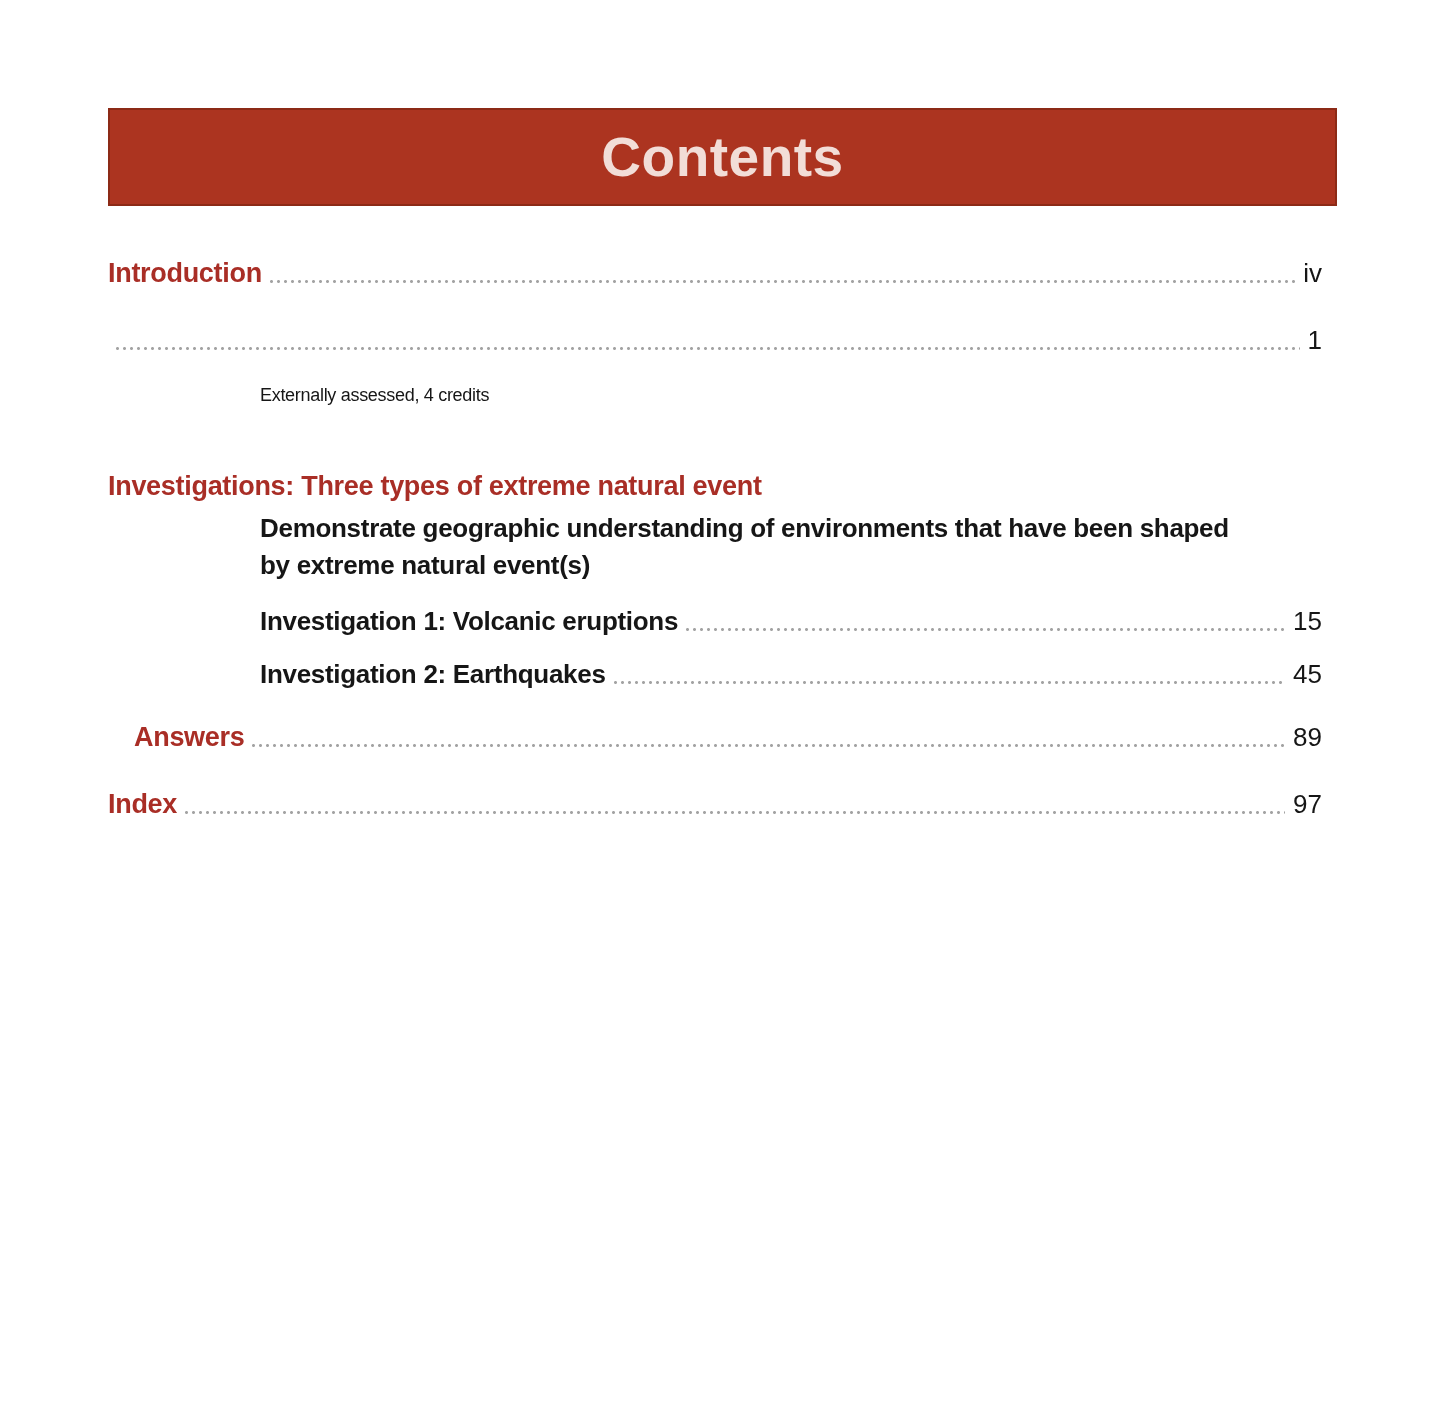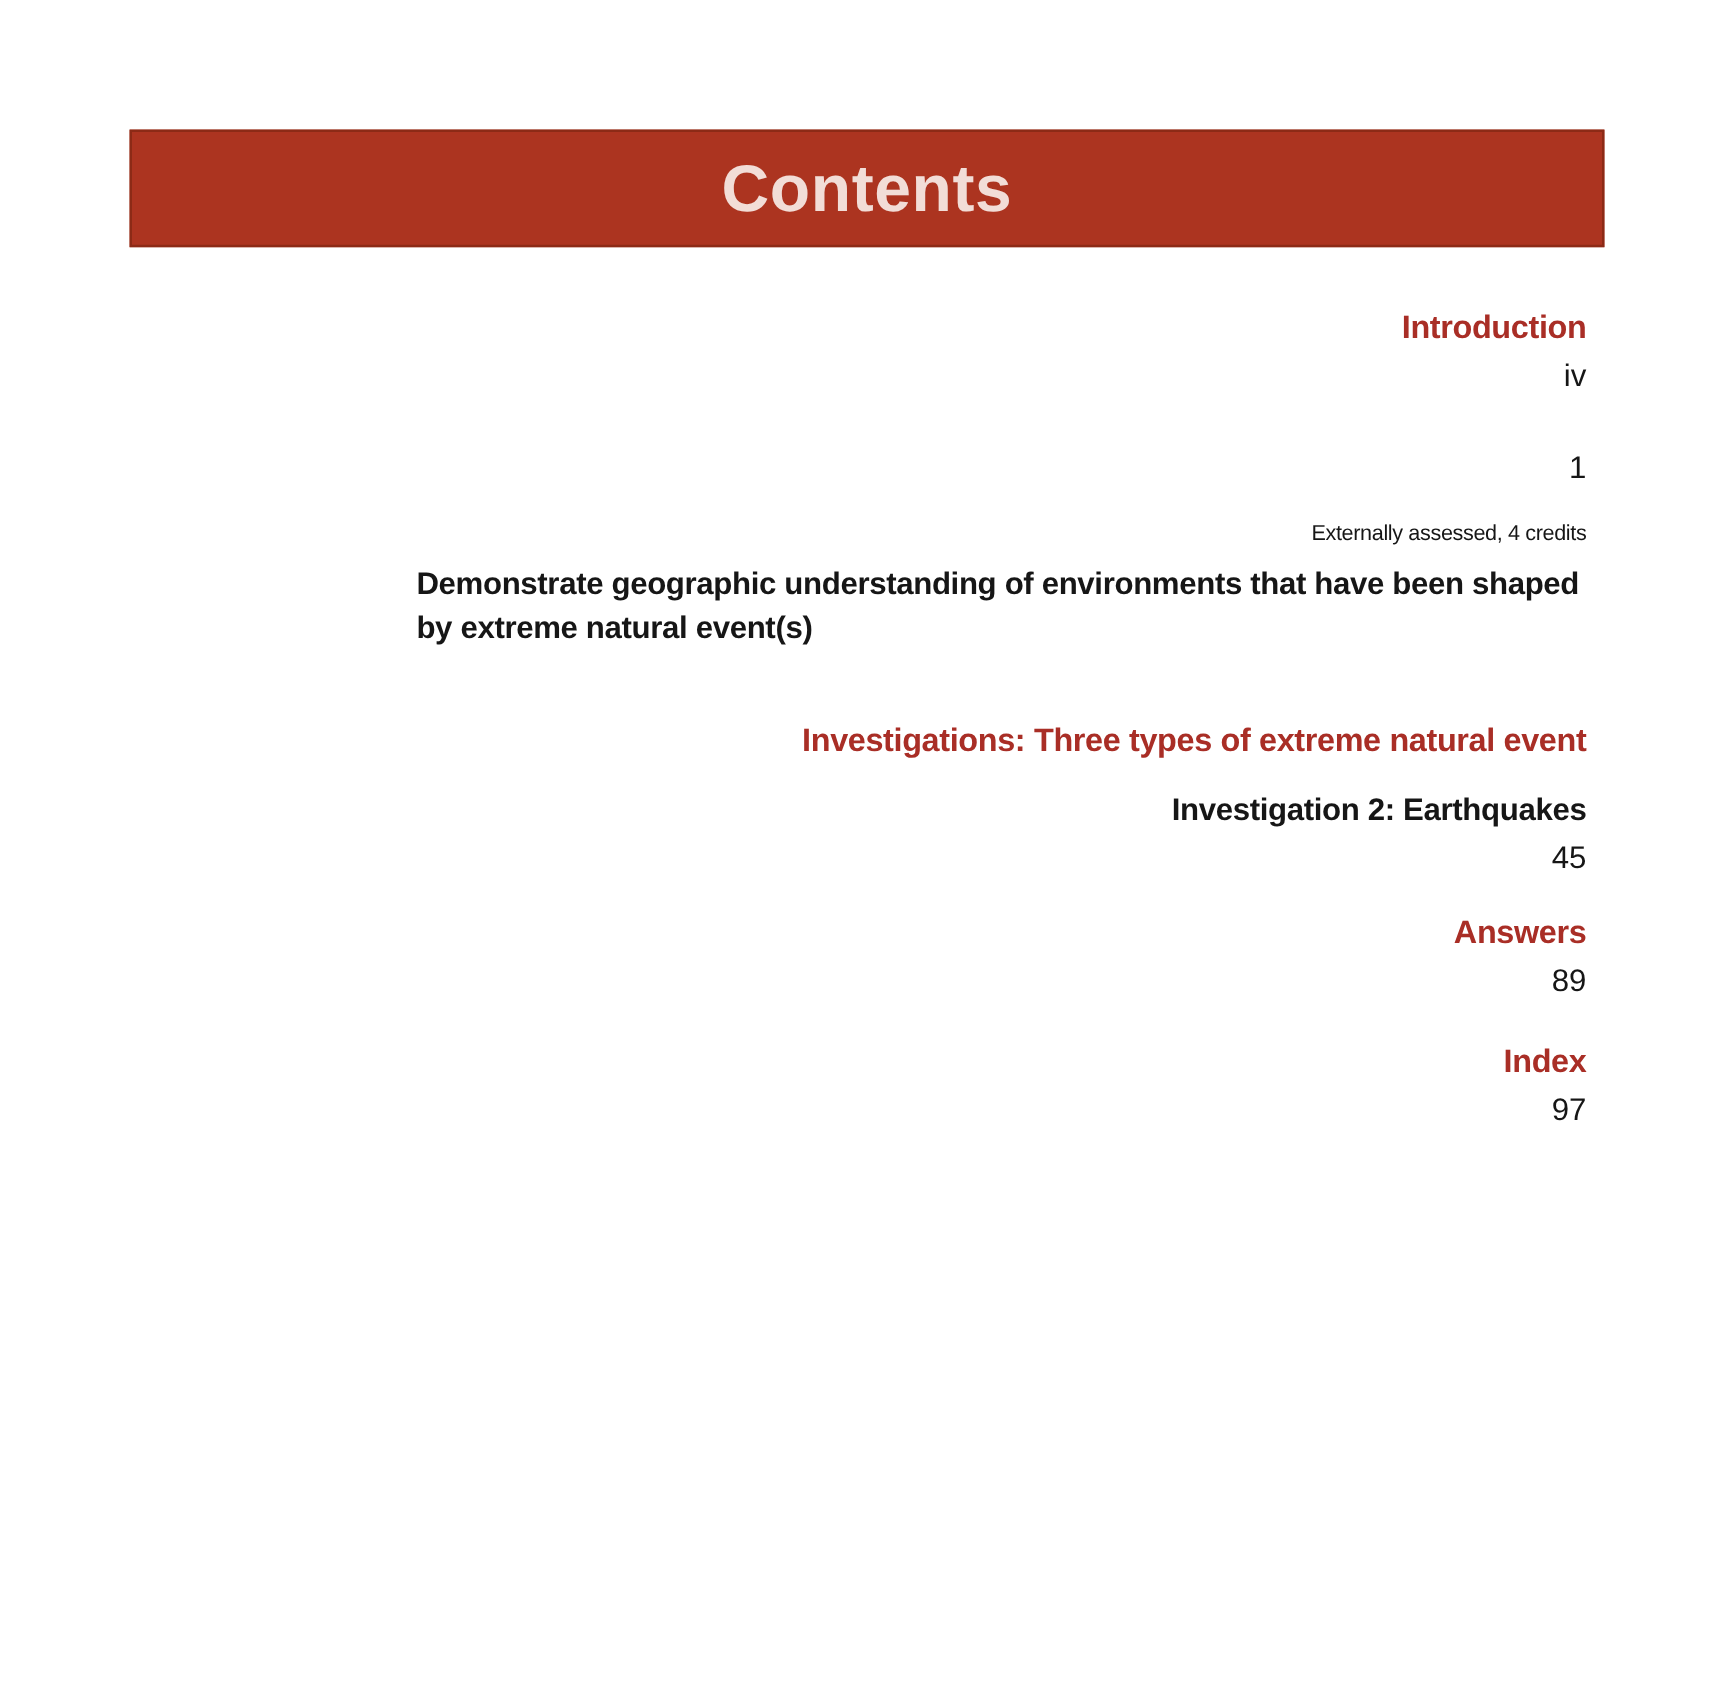--- a/index.html
+++ b/index.html
@@ -36,21 +36,20 @@
     width: 1229px;
     box-sizing: border-box;
     padding-right: 15px;
   }
   .row {
     display: flex;
     align-items: flex-end;
     font-size: 27px;
     line-height: 31px;
     letter-spacing: -0.3px;
-    flex-direction: column;
   }
   .row .label { flex: none; }
   .row.main {
     margin-top: 34px;
     font-weight: bold;
     color: var(--heading-red, #a92e26);
   }
   .row.main:first-child { margin-top: 52px; }
   .row.section {
     margin-top: 60px;
@@ -118,25 +117,30 @@
       <span class="leader"></span>
       <span class="page">iv</span>
     </div>
     <div class="row main">
       <span class="leader"></span>
       <span class="page">1</span>
     </div>
     <div class="row sub-plain">
       <span class="label">Externally assessed, 4 credits</span>
     </div>
+    <div class="row section">
+      <span class="label">Investigations: Three types of extreme natural event</span>
+    </div>
     <div class="row sub-bold-para">
       <span class="label">Demonstrate geographic understanding of environments that have been shaped by extreme natural event(s)</span>
     </div>
-    <div class="row section">
-      <span class="label">Investigations: Three types of extreme natural event</span>
+    <div class="row sub-entry">
+      <span class="label">Investigation 1: Volcanic eruptions</span>
+      <span class="leader"></span>
+      <span class="page">15</span>
     </div>
     <div class="row sub-entry">
       <span class="label">Investigation 2: Earthquakes</span>
       <span class="leader"></span>
       <span class="page">45</span>
     </div>
     <div class="row main">
       <span class="label">Answers</span>
       <span class="leader"></span>
       <span class="page">89</span>

